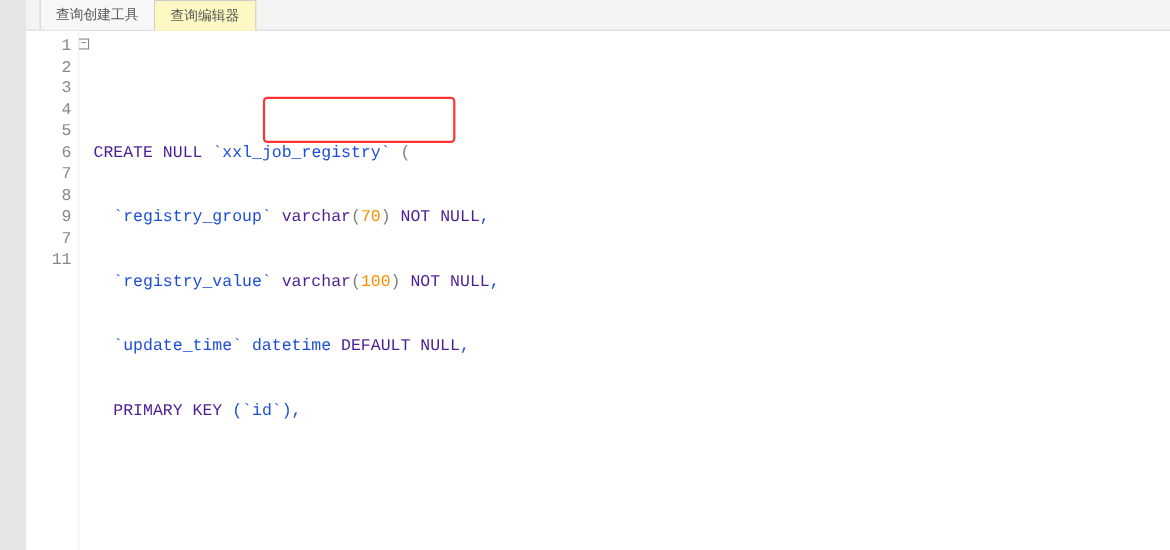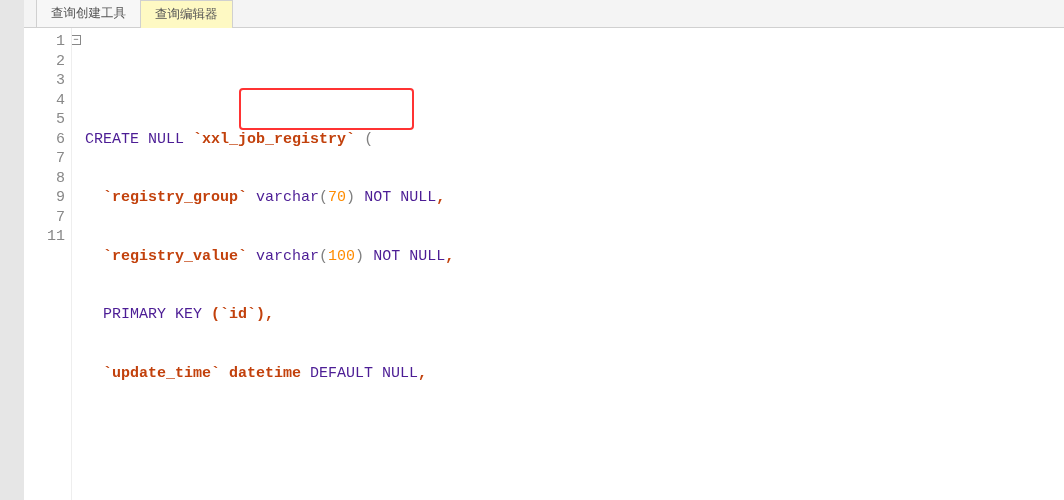--- a/index.html
+++ b/index.html
@@ -46,21 +46,21 @@
   .code-pane { position: relative; flex: 1; padding: 4px 0 4px 4px; white-space: pre; overflow: hidden; }
   .code-line { height: 19.5px; }
   .fold-glyph {
     position: absolute; left: -1px; top: 7px; width: 10px; height: 10px;
     border: 1px solid #888; font-size: 9px; line-height: 9px; text-align: center;
     color: #555; background: #fff;
   }
   .kw-blue { color: #4c1d95; }
   .kw-num { color: #ff8c00; }
   .kw-gray { color: #808080; }
-  .txt-black { color: #c2410c; font-weight: bold; }
+  .txt-black { color: #1d4ed8; }
   
   .hl {
     position: absolute; border: 2px solid #ff3333; border-radius: 4px;
     pointer-events: none;
   }
 </style>
 </head>
 <body>
 
 <div class="app">
@@ -88,22 +88,22 @@
         <div class="ln">11</div>
       </div>
 
       <div class="code-pane">
         <div class="fold-glyph">−</div>
 
         
         <div class="code-line"> <span class="kw-blue">CREATE</span> <span class="kw-blue">NULL</span> <span class="txt-black">`xxl_job_registry`</span> <span class="kw-gray">(</span></div>
         <div class="code-line">   <span class="txt-black">`registry_group`</span> <span class="kw-blue">varchar</span><span class="kw-gray">(</span><span class="kw-num">70</span><span class="kw-gray">)</span> <span class="kw-blue">NOT</span> <span class="kw-blue">NULL</span><span class="txt-black">,</span></div>
         <div class="code-line">   <span class="txt-black">`registry_value`</span> <span class="kw-blue">varchar</span><span class="kw-gray">(</span><span class="kw-num">100</span><span class="kw-gray">)</span> <span class="kw-blue">NOT</span> <span class="kw-blue">NULL</span><span class="txt-black">,</span></div>
+        <div class="code-line">   <span class="txt-black">`update_time`</span><span class="txt-black"> datetime </span><span class="kw-blue">DEFAULT</span> <span class="kw-blue">NULL</span><span class="txt-black">,</span></div>
         <div class="code-line">   <span class="kw-blue">PRIMARY</span> <span class="kw-blue">KEY</span><span class="txt-black"> (`id`),</span></div>
-        <div class="code-line">   <span class="txt-black">`update_time`</span><span class="txt-black"> datetime </span><span class="kw-blue">DEFAULT</span> <span class="kw-blue">NULL</span><span class="txt-black">,</span></div>
         
         
         
         
 
         
         <div class="hl" style="top:60px; left:167px; width:175px; height:42px;"></div>
       </div>
     </div>
 

